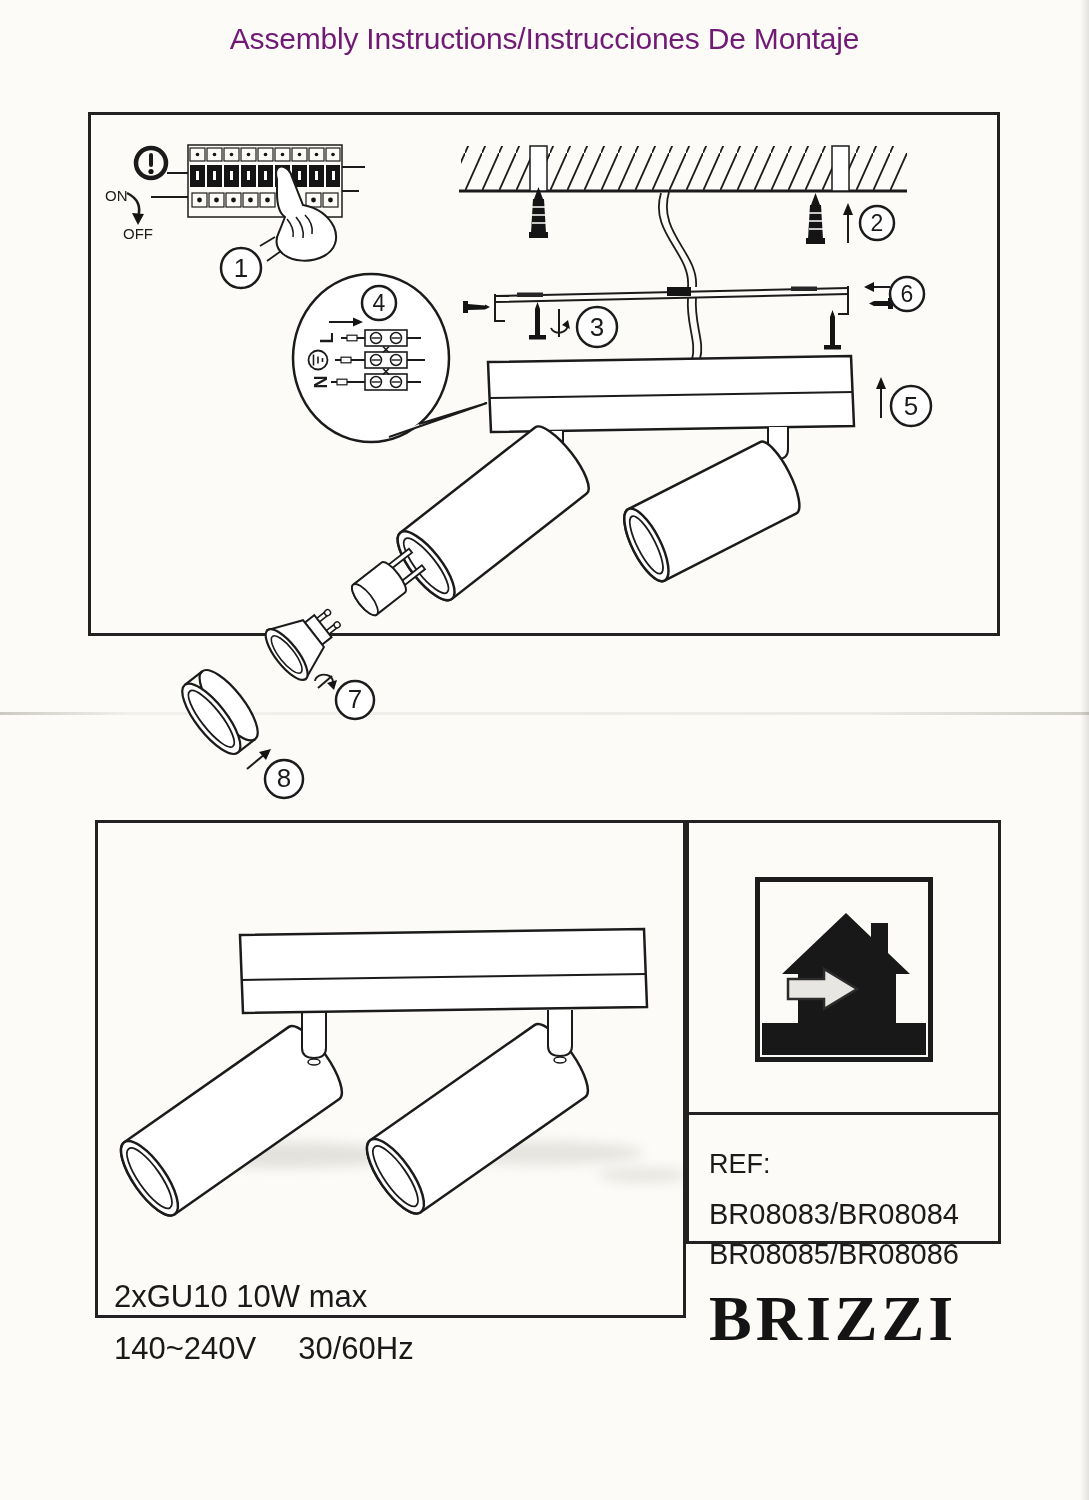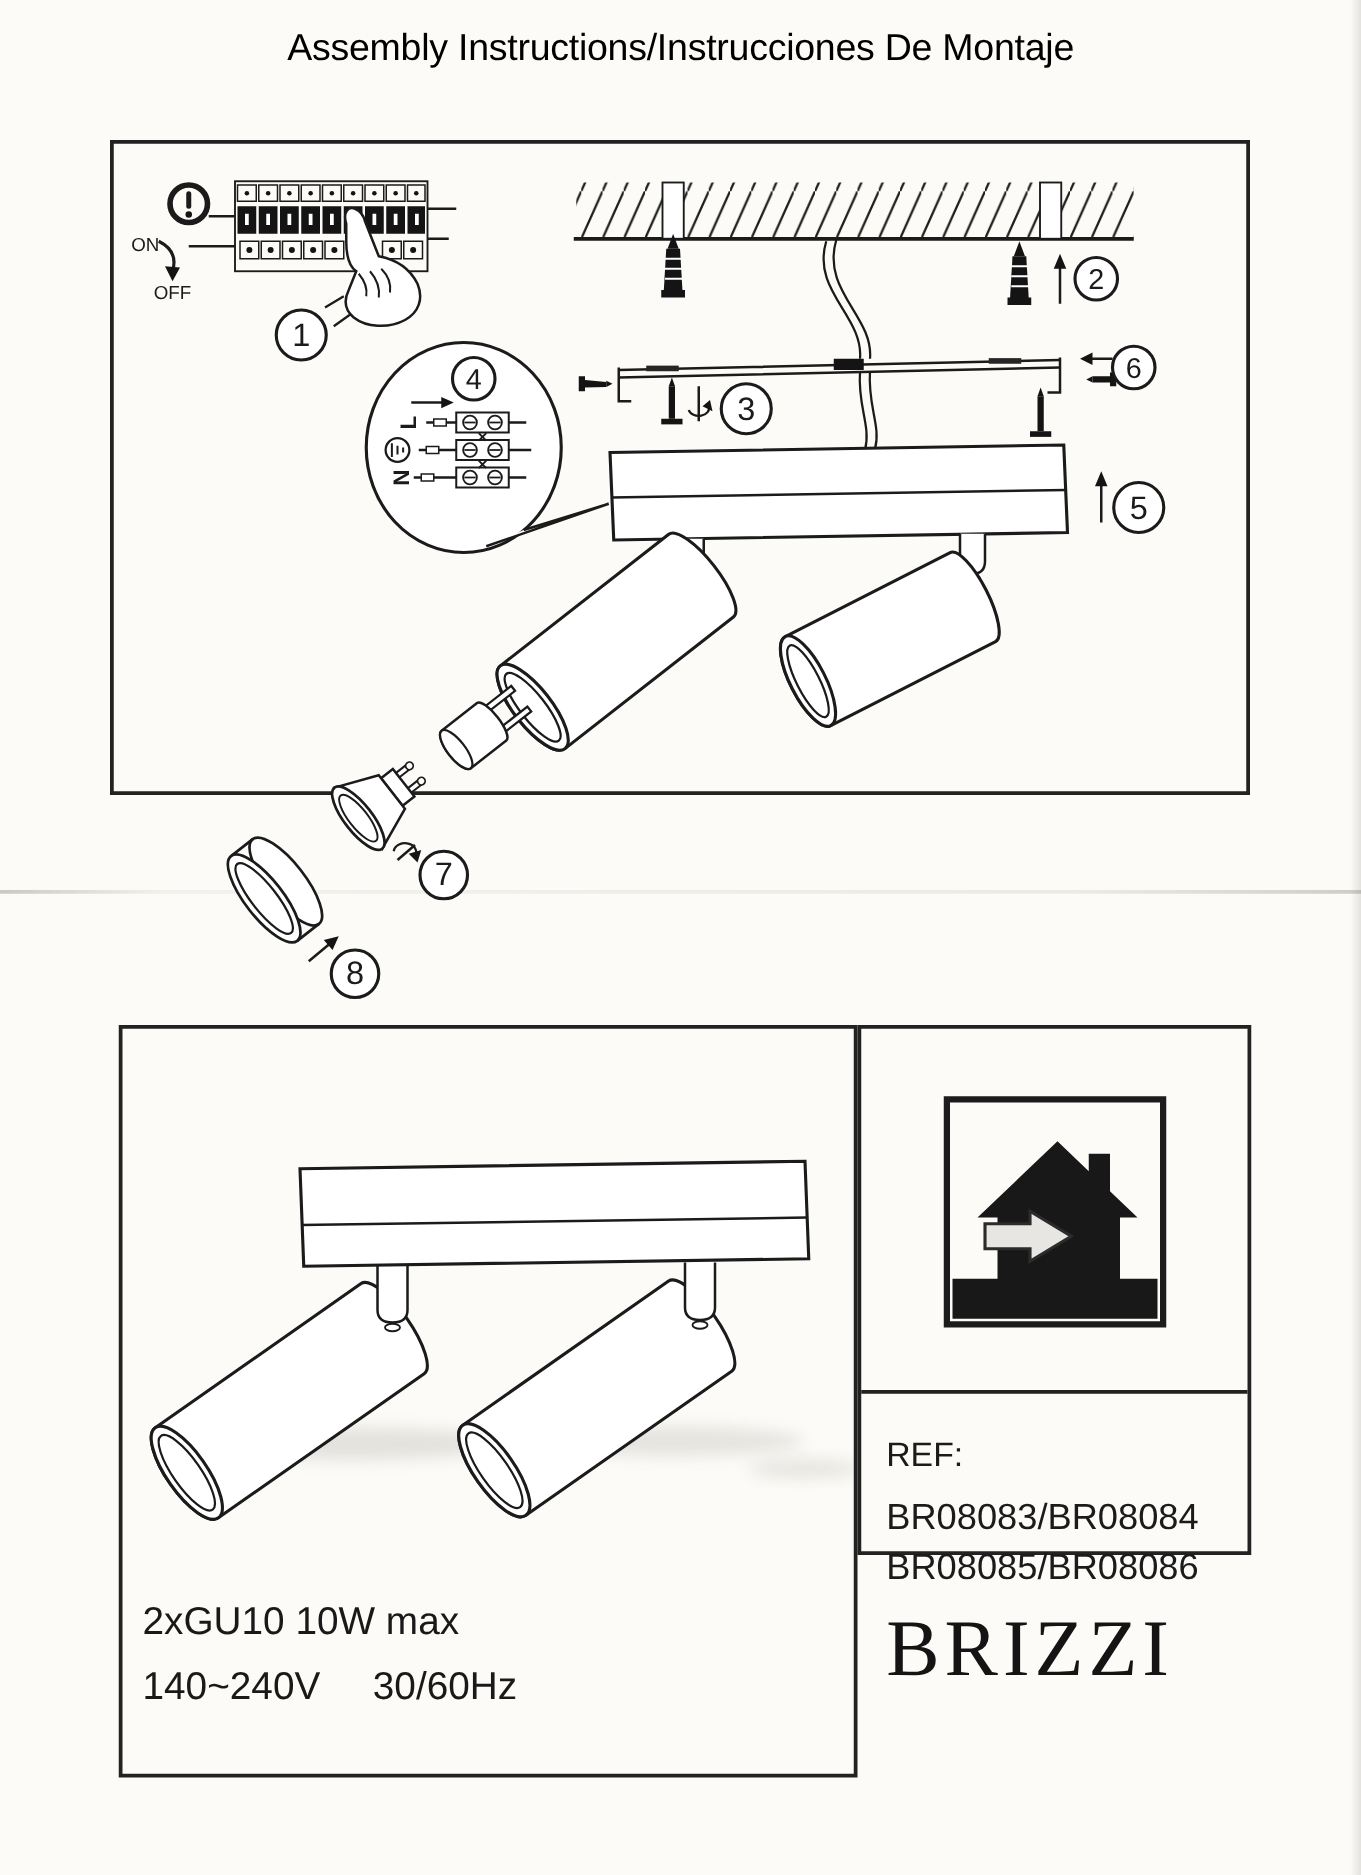--- a/index.html
+++ b/index.html
@@ -6,41 +6,41 @@
   body{
     width:1089px;height:1500px;position:relative;overflow:hidden;
     background:#fcfbf7;color:#1b1b1b;
     font-family:"Liberation Sans",sans-serif;
   }
   .edge-streak{position:absolute;top:0;right:0;width:9px;height:100%;
     background:linear-gradient(to right,rgba(0,0,0,0),rgba(0,0,0,0.10));}
   .crease{position:absolute;left:0;top:712px;width:100%;height:3px;
     background:linear-gradient(to right,rgba(90,85,70,.30),rgba(90,85,70,.06) 12%,rgba(90,85,70,.10) 80%,rgba(90,85,70,.28));}
   .page-title{position:absolute;top:22px;left:0;right:0;margin:0;text-align:center;
-    font-size:30px;font-weight:400;letter-spacing:-0.2px;color:#000000;}
+    font-size:30px;font-weight:400;letter-spacing:-0.2px;color:#701a75;}
   .box{position:absolute;border:3px solid #222;box-sizing:border-box;background:transparent;}
   .top-box{left:88px;top:112px;width:912px;height:524px;}
-  .bl-box{left:95px;top:820px;width:591px;height:602px;}
+  .bl-box{left:95px;top:820px;width:591px;height:498px;}
   .br-box{left:686px;top:820px;width:315px;height:424px;}
   .top-box svg,.bl-box svg{display:block;}
   svg .ln{stroke:#1b1b1b;fill:none;}
   svg .fw{fill:#ffffff;stroke:#1b1b1b;}
   svg .fd{fill:#141414;stroke:none;}
   svg text{fill:#1b1b1b;font-family:"Liberation Sans",sans-serif;}
   .num{font-size:26px;}
   .num-s{font-size:23px;}
   .onoff{font-size:15px;}
   .term{font-size:18px;font-weight:700;}
   .house-section{height:292px;border-bottom:3px solid #222;position:relative;box-sizing:border-box;}
   .house-frame{position:absolute;left:66px;top:54px;width:178px;height:185px;
     border:5px solid #1c1c1c;box-sizing:border-box;}
   .ref-section{padding:34px 10px 0 20px;}
   .ref-label{font-size:27px;margin-bottom:14px;}
   .ref-models{font-size:29px;line-height:40px;}
-  .brand{font-family:"Liberation Serif",serif;font-size:64px;font-weight:400;
+  .brand{font-family:"Liberation Serif",serif;font-size:64px;font-weight:700;
     letter-spacing:4px;margin-top:8px;color:#141414;}
   .specs{position:absolute;left:16px;top:456px;font-size:31px;color:#191919;}
   .specs .line1{margin-bottom:16px;}
   .specs .freq{margin-left:42px;}
 </style>
 </head>
 <body>
 
 <div class="edge-streak"></div>
 <div class="crease"></div>

